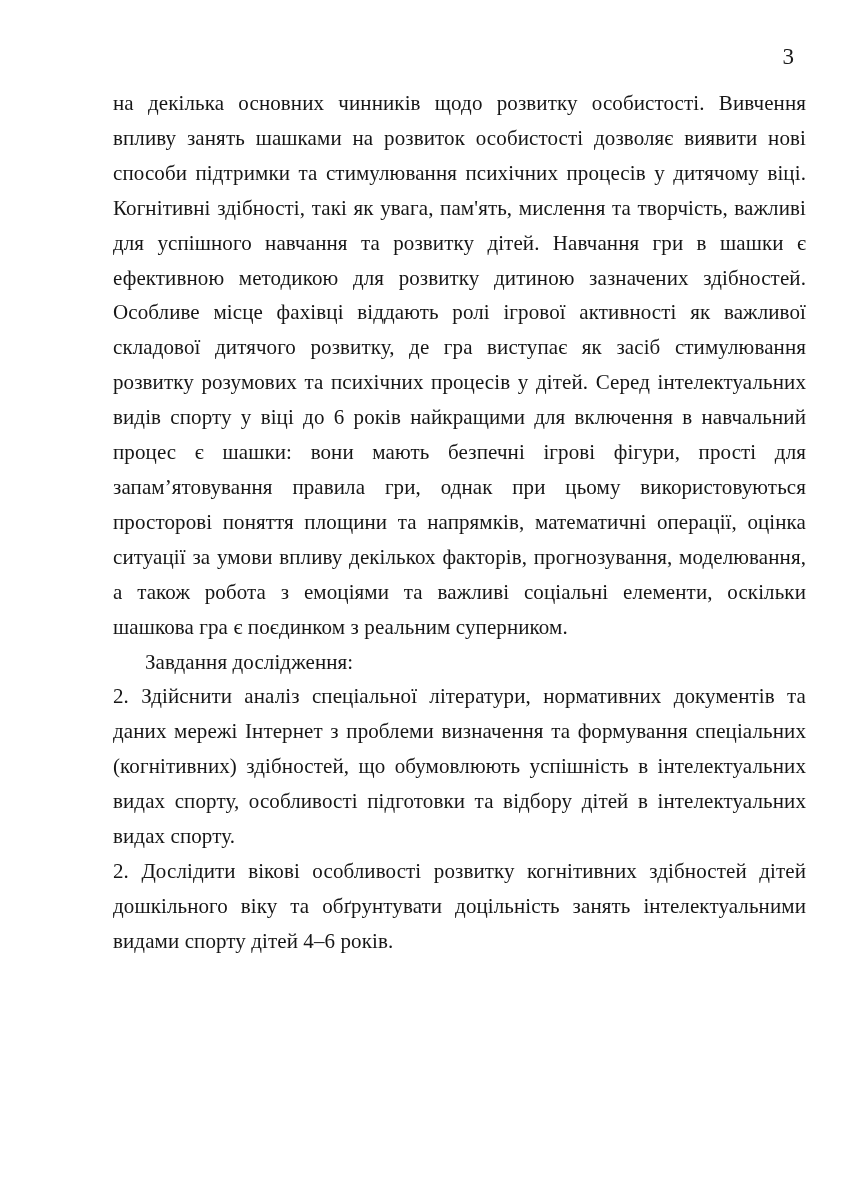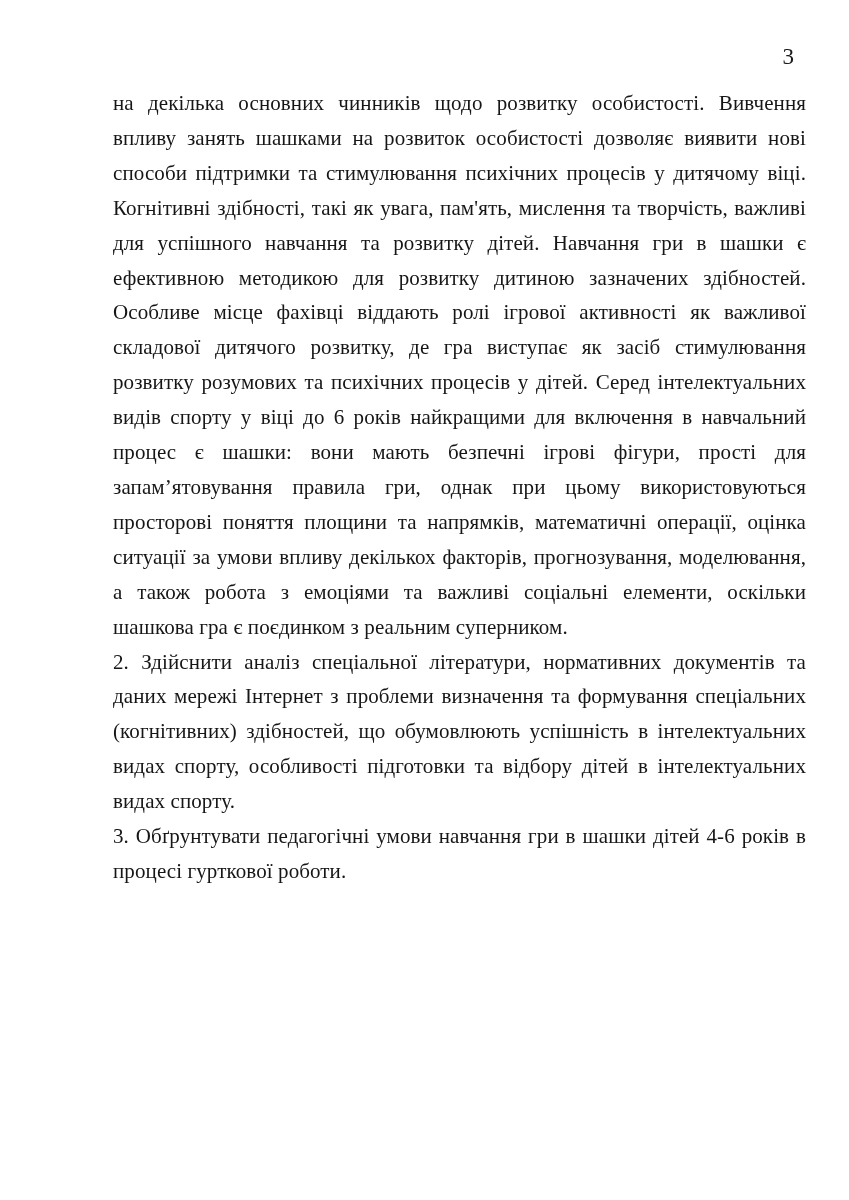--- a/index.html
+++ b/index.html
@@ -42,16 +42,17 @@
     text-indent: 32px;
   }
 </style>
 </head>
 <body>
 
 <div class="page">
   <div class="page-number">3</div>
   <div class="content" id="document-body">
       <p class="">на декілька основних чинників щодо розвитку особистості. Вивчення впливу занять шашками на розвиток особистості дозволяє виявити нові способи підтримки та стимулювання психічних процесів у дитячому віці. Когнітивні здібності, такі як увага, пам'ять, мислення та творчість, важливі для успішного навчання та розвитку дітей. Навчання гри в шашки є ефективною методикою для розвитку дитиною зазначених здібностей. Особливе місце фахівці віддають ролі ігрової активності як важливої складової дитячого розвитку, де гра виступає як засіб стимулювання розвитку розумових та психічних процесів у дітей. Серед інтелектуальних видів спорту у віці до 6 років найкращими для включення в навчальний процес є шашки: вони мають безпечні ігрові фігури, прості для запам’ятовування правила гри, однак при цьому використовуються просторові поняття площини та напрямків, математичні операції, оцінка ситуації за умови впливу декількох факторів, прогнозування, моделювання, а також робота з емоціями та важливі соціальні елементи, оскільки шашкова гра є поєдинком з реальним суперником.</p>
+      <p class="indent">Завдання дослідження:</p>
       <p class="">2. Здійснити аналіз спеціальної літератури, нормативних документів та даних мережі Інтернет з проблеми визначення та формування спеціальних (когнітивних) здібностей, що обумовлюють успішність в інтелектуальних видах спорту, особливості підготовки та відбору дітей в інтелектуальних видах спорту.</p>
-      <p class="">3. Обґрунтувати педагогічні умови навчання гри в шашки дітей 4-6 років в процесі гурткової роботи.</p>
+      <p class="">2. Дослідити вікові особливості розвитку когнітивних здібностей дітей дошкільного віку та обґрунтувати доцільність занять інтелектуальними видами спорту дітей 4–6 років.</p>
     </div>
 </div>
 
 </body></html>

